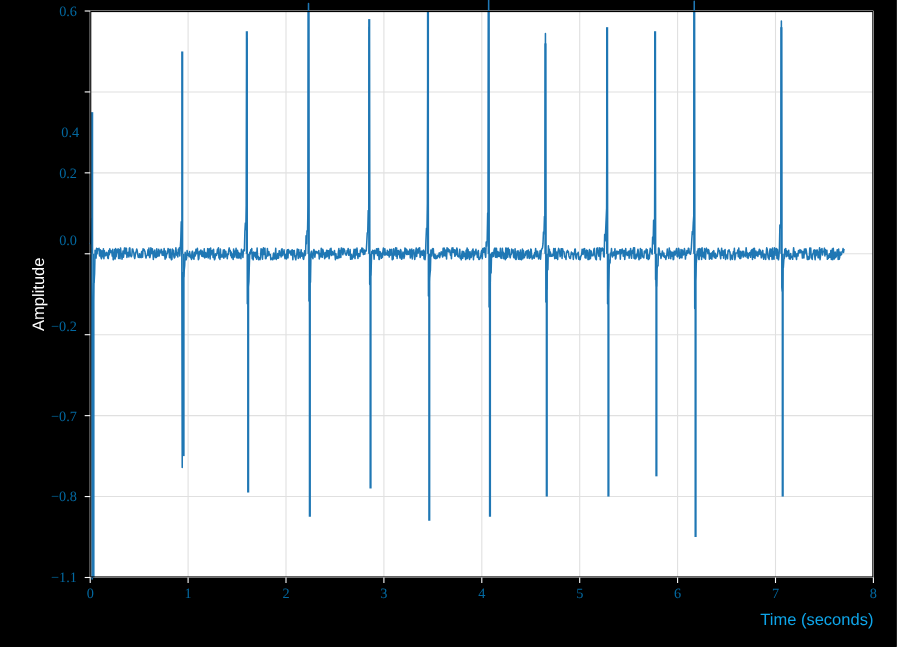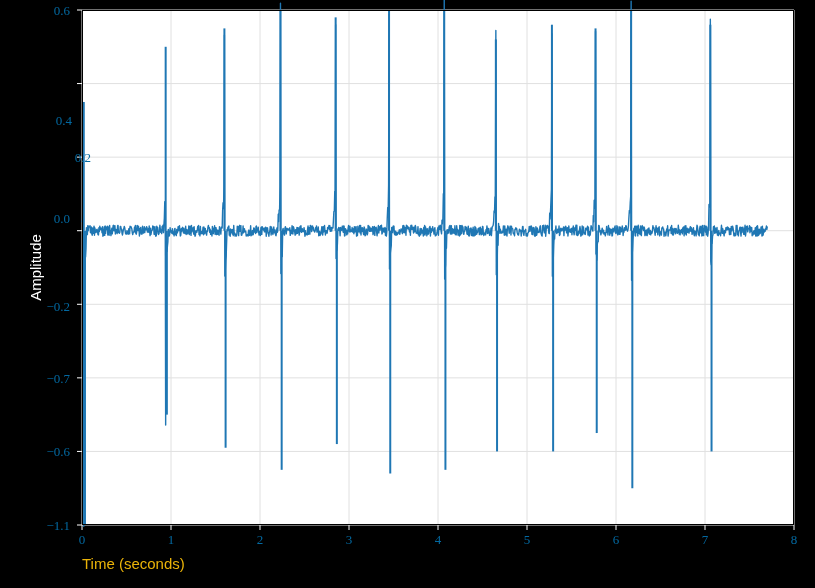--- a/index.html
+++ b/index.html
@@ -31,23 +31,23 @@
   .tick-label {
     position: absolute;
     color: #0369a1;
     font-size: 13px;
     line-height: 1;
     white-space: nowrap;
     font-family: Liberation Serif, serif;
   }
   .xlabel {
     position: absolute;
-    color: #eab308;
+    color: #0ea5e9;
     font-size: 15px;
-    text-align: left;
+    text-align: right;
     width: 100%;
   }
   .ylabel {
     position: absolute;
     color: #fff;
     font-size: 15px;
     text-align: center;
     transform-origin: left top;
   }
 </style>
@@ -123,23 +123,23 @@
       <div class="tick-label" style="left: 82px; top: 533px; transform: translateX(-50%);">0</div>
       <div class="tick-label" style="left: 171px; top: 533px; transform: translateX(-50%);">1</div>
       <div class="tick-label" style="left: 260px; top: 533px; transform: translateX(-50%);">2</div>
       <div class="tick-label" style="left: 349px; top: 533px; transform: translateX(-50%);">3</div>
       <div class="tick-label" style="left: 438px; top: 533px; transform: translateX(-50%);">4</div>
       <div class="tick-label" style="left: 527px; top: 533px; transform: translateX(-50%);">5</div>
       <div class="tick-label" style="left: 616px; top: 533px; transform: translateX(-50%);">6</div>
       <div class="tick-label" style="left: 705px; top: 533px; transform: translateX(-50%);">7</div>
       <div class="tick-label" style="left: 794px; top: 533px; transform: translateX(-50%);">8</div>
       <div class="tick-label" style="left: 70px; top: 525px; transform: translate(-100%, -50%);">−1.1</div>
-      <div class="tick-label" style="left: 70px; top: 451.429px; transform: translate(-100%, -50%);">−0.6</div>
+      <div class="tick-label" style="left: 70px; top: 451.429px; transform: translate(-100%, -50%);">−0.8</div>
       <div class="tick-label" style="left: 70px; top: 377.857px; transform: translate(-100%, -50%);">−0.7</div>
-      <div class="tick-label" style="left: 70px; top: 306px; transform: translate(-100%, -50%);">−0.2</div>
+      <div class="tick-label" style="left: 70px; top: 296px; transform: translate(-100%, -50%);">−0.2</div>
       <div class="tick-label" style="left: 70px; top: 218px; transform: translate(-100%, -50%);">0.0</div>
-      <div class="tick-label" style="left: 70px; top: 157.143px; transform: translate(-100%, -50%); margin-left: 21px;">0.2</div>
+      <div class="tick-label" style="left: 70px; top: 157.143px; transform: translate(-100%, -50%);">0.2</div>
       <div class="tick-label" style="left: 72px; top: 83.5714px; transform: translate(-100%, -50%); margin-top: 36px;">0.4</div>
       <div class="tick-label" style="left: 70px; top: 10px; transform: translate(-100%, -50%);">0.6</div>
     </div>
   <div class="xlabel" id="xlabel" style="left: 82px; width: 712px; top: 555px;">Time (seconds)</div>
   <div class="ylabel" id="ylabel" style="position: absolute; color: rgb(255, 255, 255); font-size: 15px; text-align: center; width: 515px; left: 27px; top: 525px; transform: rotate(-90deg); transform-origin: left top;">Amplitude</div>
 </div>
 
 </body></html>

